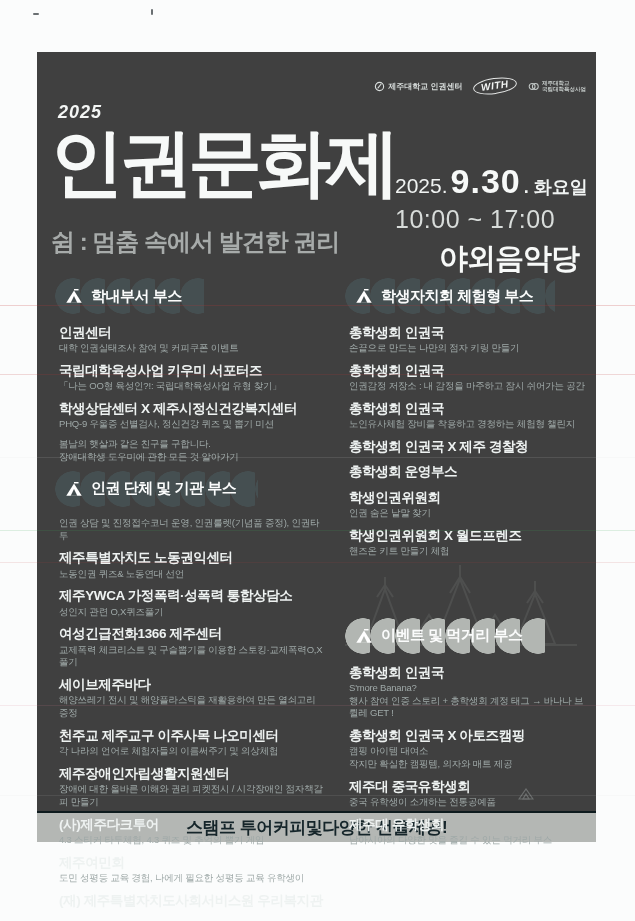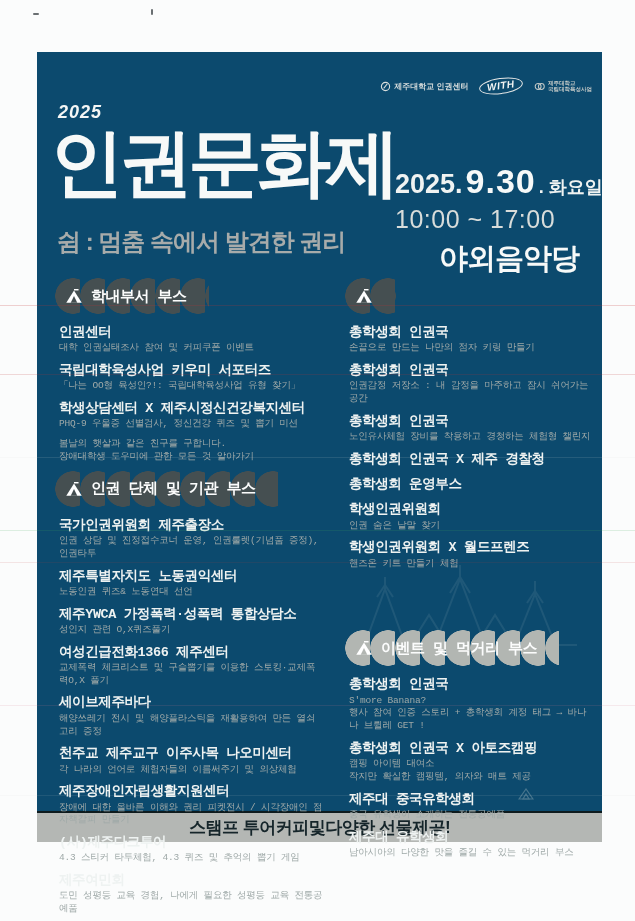--- a/index.html
+++ b/index.html
@@ -7,21 +7,21 @@
     width:635px;height:921px;position:relative;overflow:hidden;
     background:#fbfcfc;
     font-family:"Liberation Sans","DejaVu Sans",sans-serif;
   }
   .speck{position:absolute;background:#6a6f72;border-radius:1px;}
   .scanline{position:absolute;left:0;width:635px;height:1px;pointer-events:none;z-index:5;}
 
   
   .poster{
     position:absolute;left:37px;top:52px;width:559px;height:790px;
-    background:#0c4a6e;color:#eef2f1;padding-left:6px;
+    background:#404040;color:#eef2f1;
   }
 
   
   .logos{position:absolute;top:26px;right:10px;display:flex;align-items:center;gap:11px;z-index:2;}
   .logo{display:flex;align-items:center;gap:3px;}
   .logo-mark{width:11px;height:11px;display:inline-block;}
   .logo-mark svg{width:11px;height:11px;display:block;}
   .logo-text{font-size:8px;font-weight:700;color:#d9dedd;letter-spacing:0;}
   .logo-with{
     font-size:10px;font-weight:800;font-style:italic;color:#f2f4f3;
@@ -31,32 +31,32 @@
   .logo-lines{display:flex;flex-direction:column;line-height:1.15;}
   .logo-lines span{font-size:5.5px;color:#c3c9c7;font-weight:700;}
 
   
   .year{position:absolute;left:21px;top:50px;font-size:18px;font-weight:800;color:#f4f6f5;letter-spacing:1px;font-style:italic;}
   .main-title{
     position:absolute;left:13px;top:74px;width:380px;
     font-size:74px;font-weight:900;color:#f7f9f8;letter-spacing:-5px;line-height:1.0;
     white-space:nowrap;
   }
-  .subtitle{position:absolute;left:20px;top:174px;font-size:24px;font-weight:800;color:#a7abaa;letter-spacing:-1px;white-space:nowrap;}
+  .subtitle{position:absolute;left:14px;top:174px;font-size:24px;font-weight:800;color:#a7abaa;letter-spacing:-1px;white-space:nowrap;}
 
   .date-block{position:absolute;left:358px;top:110px;}
   .date-line{display:flex;align-items:baseline;gap:3px;white-space:nowrap;}
-  .date-prefix{font-size:27px;font-weight:700;color:#f0f3f2;}
+  .date-prefix{font-size:21px;font-weight:400;color:#f0f3f2;}
   .date-big{font-size:34px;font-weight:800;color:#f7f9f8;letter-spacing:1px;}
   .date-suffix{font-size:18px;font-weight:800;color:#f0f3f2;}
   .time{font-size:25px;font-weight:500;color:#d8dcda;margin-top:4px;letter-spacing:.5px;}
   .venue{font-size:29px;font-weight:900;color:#f7f9f8;margin-top:5px;letter-spacing:-1px;margin-left:44px;}
 
   
-  .cols{position:absolute;left:0;right:0;top:226px;bottom:31px;display:flex;padding-left:18px;box-sizing:border-box;z-index:2;font-family:Liberation Mono, monospace;}
+  .cols{position:absolute;left:0;right:0;top:226px;bottom:31px;display:flex;padding-left:18px;box-sizing:border-box;z-index:2;}
   .col-left{width:272px;margin-right:18px;flex:none;}
   .col-right{flex:1;padding-right:6px;min-width:0;}
 
   .sec{margin-bottom:4px;}
   .sec-light{margin-top:60px;}
   .sec-header{
     height:36px;display:flex;align-items:center;gap:7px;
     padding:0 22px 0 9px;width:max-content;max-width:100%;
     background-image:radial-gradient(circle 18px at 18px 18px,#454f51 17.5px,rgba(0,0,0,0) 18px);
     background-size:25px 36px;background-repeat:repeat-x;
@@ -203,21 +203,20 @@
             <span class="tent-wrap">
               <svg class="tent" viewBox="0 0 22 17">
                 <line x1="11" y1="1.6" x2="16" y2="1.6"></line>
                 <path class="cv" d="M2.5 16 L11 2.5 L19.5 16 Z"></path>
                 <path class="door" d="M11 8.5 L14.6 16 L7.4 16 Z"></path>
               </svg>
             </span>
             <span class="sec-title">인권 단체 및 기관 부스</span>
           </div>
           <div class="item">
-            <div class="item-title">국가인권위원회 제주출장소</div>
             <div class="item-desc">인권 상담 및 진정접수코너 운영, 인권룰렛(기념품 증정), 인권타투</div>
           </div>
           <div class="item">
             <div class="item-title">제주특별자치도 노동권익센터</div>
             <div class="item-desc">노동인권 퀴즈&amp; 노동연대 선언</div>
           </div>
           <div class="item">
             <div class="item-title">제주YWCA 가정폭력·성폭력 통합상담소</div>
             <div class="item-desc">성인지 관련 O,X퀴즈풀기</div>
           </div>
@@ -236,37 +235,38 @@
           <div class="item">
             <div class="item-title">제주장애인자립생활지원센터</div>
             <div class="item-desc">장애에 대한 올바른 이해와 권리 피켓전시 / 시각장애인 점자책갈피 만들기</div>
           </div>
           <div class="item">
             <div class="item-title">(사)제주다크투어</div>
             <div class="item-desc">4.3 스티커 타투체험, 4.3 퀴즈 및 추억의 뽑기 게임</div>
           </div>
           <div class="item">
             <div class="item-title">제주여민회</div>
-            <div class="item-desc">도민 성평등 교육 경험, 나에게 필요한 성평등 교육 전통공예품</div>
+            <div class="item-desc">도민 성평등 교육 경험, 나에게 필요한 성평등 교육 유학생이</div>
           </div>
           <div class="item">
             <div class="item-title">(재) 제주특별자치도사회서비스원 우리복지관</div>
           </div>
         </section>
       </div>
     <div class="col-right">
         <section class="sec">
           <div class="sec-header">
             <span class="tent-wrap">
               <svg class="tent" viewBox="0 0 22 17">
                 <line x1="11" y1="1.6" x2="16" y2="1.6"></line>
                 <path class="cv" d="M2.5 16 L11 2.5 L19.5 16 Z"></path>
                 <path class="door" d="M11 8.5 L14.6 16 L7.4 16 Z"></path>
               </svg>
             </span>
+            <span class="sec-title">학생자치회 체험형 부스</span>
           </div>
           <div class="item">
             <div class="item-title">총학생회 인권국</div>
             <div class="item-desc">손끝으로 만드는 나만의 점자 키링 만들기</div>
           </div>
           <div class="item">
             <div class="item-title">총학생회 인권국</div>
             <div class="item-desc">인권감정 저장소 : 내 감정을 마주하고 잠시 쉬어가는 공간</div>
           </div>
           <div class="item">

